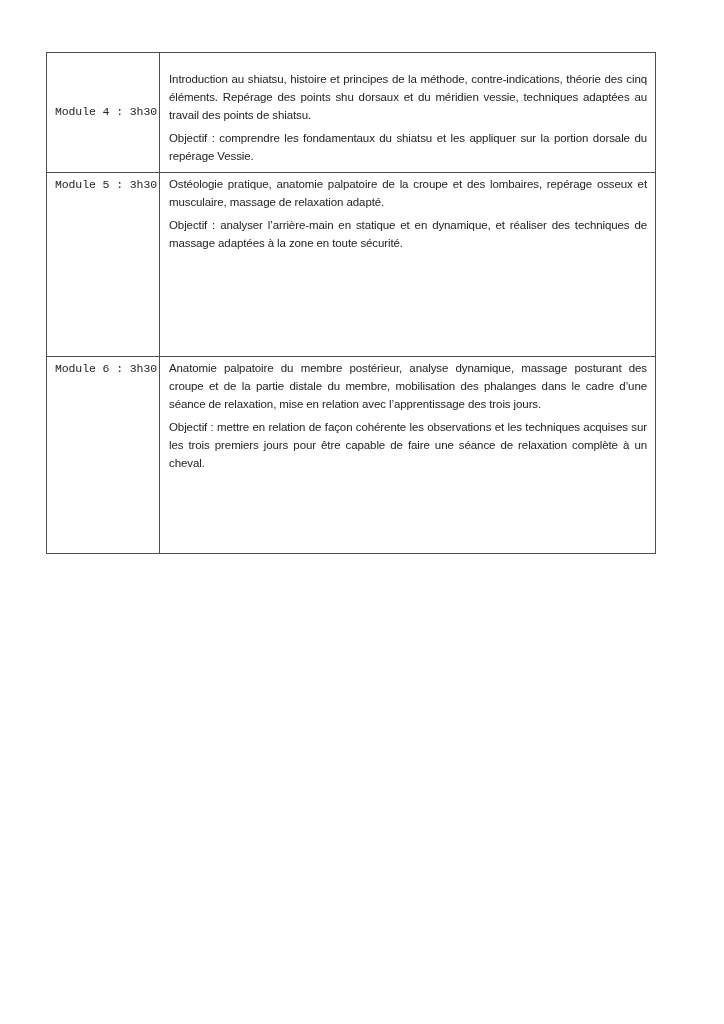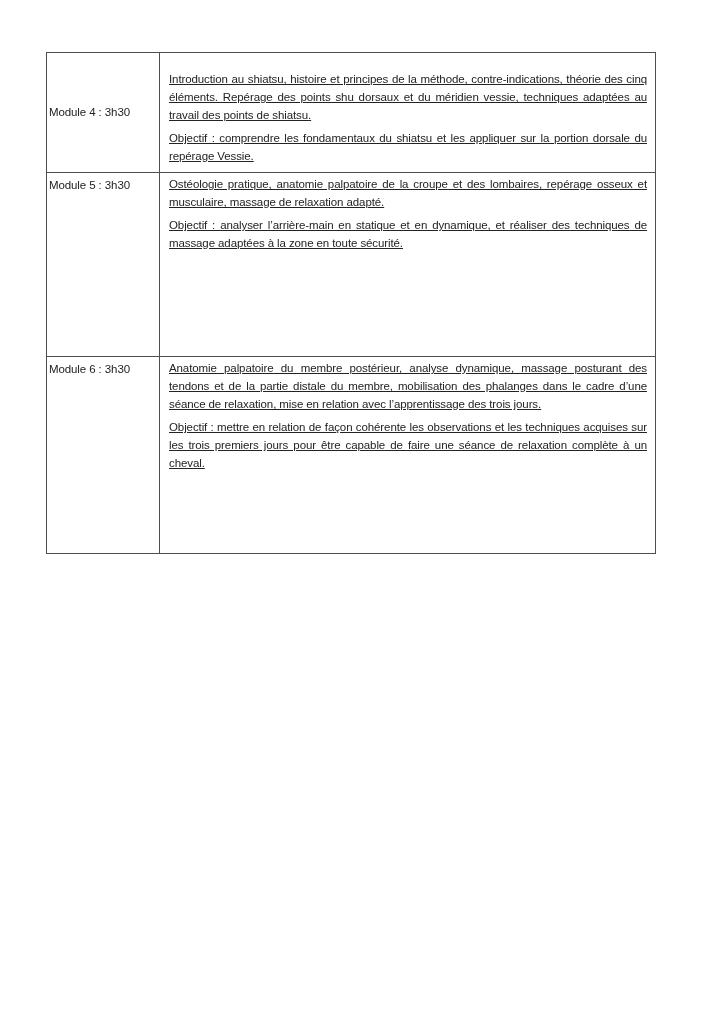--- a/index.html
+++ b/index.html
@@ -26,34 +26,34 @@
     table-layout: fixed;
   }
   table.modules-table td {
     border: 1.5px solid var(--border-color, #4f4f4f);
     font-size: 11.5px;
     line-height: 18px;
     letter-spacing: -0.1px;
   }
   td.label-cell {
     width: 108px;
-    text-align: left;
+    text-align: right;
     vertical-align: top;
     padding: 3px 2px 2px 2px;
     white-space: nowrap;
+    font-family: Liberation Mono, monospace;
   }
   tr.row-first td.label-cell {
     vertical-align: middle;
     padding-top: 0;
   }
   td.desc-cell {
     vertical-align: top;
     text-align: justify;
     padding: 2px 8px 2px 9px;
-    text-decoration: underline;
   }
   tr.row-first td.desc-cell {
     padding-top: 17px;
   }
   td.desc-cell p {
     margin: 0 0 5px 0;
   }
   tr.row-1 { height: 112px; }
   tr.row-2 { height: 184px; }
   tr.row-3 { height: 197px; margin-left: 30px; }
@@ -80,19 +80,19 @@
       <td class="desc-cell">
         <p>Ostéologie pratique, anatomie palpatoire de la croupe et des lombaires, repérage osseux et musculaire, massage de relaxation adapté.</p>
         <p>Objectif : analyser l’arrière-main en statique et en dynamique, et réaliser des techniques de massage adaptées à la zone en toute sécurité.</p>
       </td>
     </tr>
     <tr class="row-3">
       <td class="label-cell">
         <span>Module 6 : 3h30</span>
       </td>
       <td class="desc-cell">
-        <p>Anatomie palpatoire du membre postérieur, analyse dynamique, massage posturant des tendons et de la partie distale du membre, mobilisation des phalanges dans le cadre d’une séance de relaxation, mise en relation avec l’apprentissage des trois jours.</p>
+        <p>Anatomie palpatoire du membre postérieur, analyse dynamique, massage posturant des croupe et de la partie distale du membre, mobilisation des phalanges dans le cadre d’une séance de relaxation, mise en relation avec l’apprentissage des trois jours.</p>
         <p>Objectif : mettre en relation de façon cohérente les observations et les techniques acquises sur les trois premiers jours pour être capable de faire une séance de relaxation complète à un cheval.</p>
       </td>
     </tr>
   </tbody>
     </table>
 </div>
 
 </body></html>

